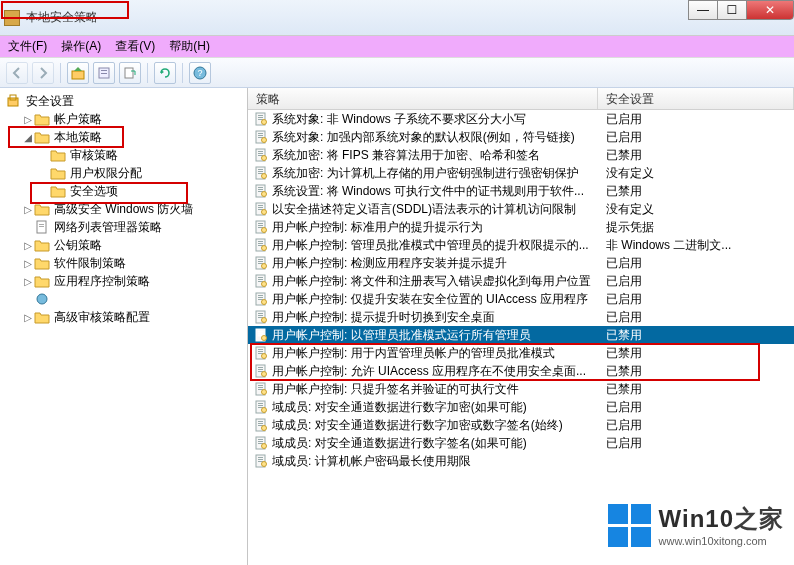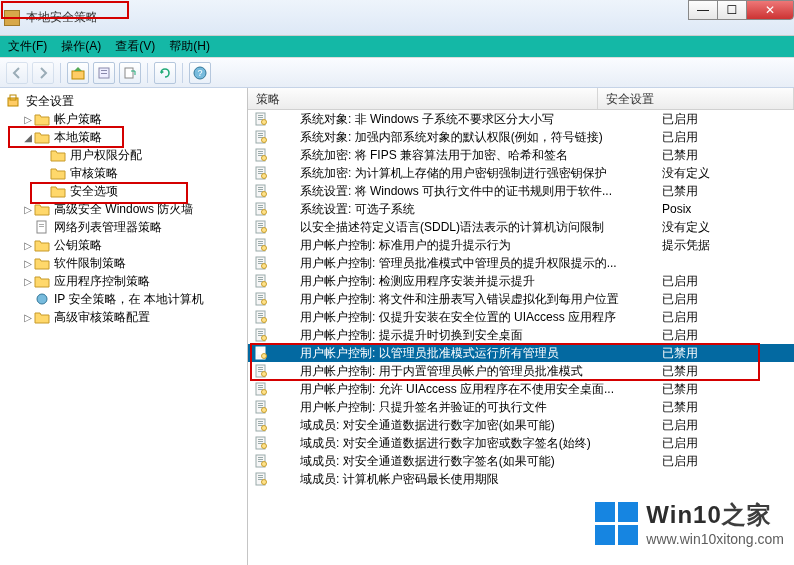--- a/index.html
+++ b/index.html
@@ -8,21 +8,21 @@
   
   .titlebar { height: 36px; background: linear-gradient(#eef4fb, #dde8f6); border-bottom: 1px solid #ccc; display: flex; align-items: center; padding: 0 4px; position: relative; }
   .titlebar .ticon { width: 16px; height: 16px; margin-right: 6px; display: inline-block; background: #d7a84a; border: 1px solid #a07a2a; }
   .titlebar .title { font-size: 12px; color: #333; }
   .winbtns { position: absolute; right: 0; top: 0; display: flex; }
   .winbtn { width: 30px; height: 20px; border: 1px solid #888; margin-left: -1px; display: flex; align-items: center; justify-content: center; font-family: Arial; font-size: 12px; background: linear-gradient(#fdfdfd,#e7e7e7); }
   .winbtn.close { background: linear-gradient(#e77,#c33); color: #fff; width: 48px; border-radius: 0 0 4px 0; }
   .hl-title { position:absolute; top:1px; left:1px; width:128px; height:18px; border:2px solid #d40000; pointer-events:none; }
   
   
-  .menubar { height: 22px; background: #14b8a6; border-bottom: 1px solid #ddd; display: flex; align-items: center; padding-left: 8px; gap: 14px; text-align: center; }
+  .menubar { height: 22px; background: #f0abfc; border-bottom: 1px solid #ddd; display: flex; align-items: center; padding-left: 8px; gap: 14px; text-align: center; }
   .menubar span { cursor: default; }
   
   
   .toolbar { height: 30px; background: linear-gradient(#fafcff,#e8eef7); border-bottom: 1px solid #c5d3e7; display: flex; align-items: center; padding-left: 6px; gap: 4px; }
   .tbtn { width: 22px; height: 22px; border: 1px solid #b5c7dd; background: linear-gradient(#fff,#e9f0f9); display: flex; align-items: center; justify-content: center; border-radius: 2px; }
   .tbtn.disabled { opacity: .45; }
   .tbtn svg { width: 14px; height: 14px; }
   .tsep { width: 1px; height: 20px; background: #c5d3e7; margin: 0 2px; }
   
   
@@ -36,36 +36,36 @@
   .hl-tree1{position:absolute; top:38px; left:8px; width:116px; height:22px; border:2px solid #d40000; pointer-events:none;}
   .hl-tree2{position:absolute; top:94px; left:30px; width:158px; height:22px; border:2px solid #d40000; pointer-events:none;}
   
   
   .list { flex: 1; display: flex; flex-direction: column; overflow: hidden; position: relative; }
   .list-header { display: flex; height: 22px; background: linear-gradient(#fdfdfd,#ececec); border-bottom: 1px solid #d0d0d0; }
   .lh-col { border-right: 1px solid #d6d6d6; padding: 3px 8px; font-size: 12px; color: #333; }
   .lh-col.c1 { width: 350px; }
   .lh-col.c2 { flex: 1; }
   .list-body { flex: 1; overflow-y: scroll; position: relative; }
-  .row { display: flex; align-items: center; height: 18px; gap: 28px; }
+  .row { display: flex; align-items: center; height: 18px; }
   .row .ricon { width: 18px; display:flex; align-items:center; justify-content:center; margin-left: 4px; }
   .row .ricon svg { width:14px; height:14px; }
   .row .c1 { width: 328px; padding-left: 2px; white-space: nowrap; overflow: hidden; text-overflow: ellipsis; }
   .row .c2 { flex: 1; padding-left: 8px; white-space: nowrap; overflow:hidden; text-overflow:ellipsis; }
   .row.sel { background: #0369a1; color: #fff; }
   .row.sel .ricon svg path, .row.sel .ricon svg rect { stroke:#fff; }
   .hl-rows { position:absolute; border:2px solid #d40000; pointer-events:none; }
   
   
   .wm { position:absolute; right:10px; bottom:18px; display:flex; align-items:center; gap:8px; opacity:.95; pointer-events:none;margin-left:46px; }
   .wm .logo { display:grid; grid-template-columns:20px 20px; grid-template-rows:20px 20px; gap:3px; }
   .wm .logo div { background:#0a7fe0; }
   .wm .txt { color:#222; }
   .wm .txt .big{ font-size:24px; font-weight:600; letter-spacing:1px; }
-  .wm .txt .sm{ font-size:14px; color:#555; }
+  .wm .txt .sm{ font-size:11px; color:#555; }
   
   
   .list-body::-webkit-scrollbar{width:16px;} .list-body::-webkit-scrollbar-track{background:#f0f0f0;} .list-body::-webkit-scrollbar-thumb{background:#c7c7c7; border:1px solid #aaa;}
 </style>
 </head>
 <body>
 
 <div class="titlebar">
   <span class="ticon"></span>
   <span class="title">本地安全策略</span>
@@ -162,30 +162,30 @@
           </span>
           <span>本地策略</span>
         </div>
         <div class="tree-item lvl2">
           <span class="tw"></span>
           <span class="ticon2">
             <svg viewBox="0 0 16 14">
               <path d="M1 3 L6 3 L7 5 L15 5 L15 13 L1 13 Z" fill="#ffd86b" stroke="#c79a2a"></path>
             </svg>
           </span>
-          <span>用户权限分配</span>
+          <span>审核策略</span>
         </div>
         <div class="tree-item lvl2">
           <span class="tw"></span>
           <span class="ticon2">
             <svg viewBox="0 0 16 14">
               <path d="M1 3 L6 3 L7 5 L15 5 L15 13 L1 13 Z" fill="#ffd86b" stroke="#c79a2a"></path>
             </svg>
           </span>
-          <span>审核策略</span>
+          <span>用户权限分配</span>
         </div>
         <div class="tree-item lvl2">
           <span class="tw"></span>
           <span class="ticon2">
             <svg viewBox="0 0 16 14">
               <path d="M1 3 L6 3 L7 5 L15 5 L15 13 L1 13 Z" fill="#ffd86b" stroke="#c79a2a"></path>
             </svg>
           </span>
           <span>安全选项</span>
         </div>
@@ -236,21 +236,20 @@
           </span>
           <span>应用程序控制策略</span>
         </div>
         <div class="tree-item lvl1">
           <span class="tw"></span>
           <span class="ticon2">
             <svg viewBox="0 0 16 14">
               <circle cx="8" cy="7" r="5" fill="#7bd" stroke="#379"></circle>
             </svg>
           </span>
-          <span>IP 安全策略，在 本地计算机</span>
         </div>
         <div class="tree-item lvl1">
           <span class="tw">▷</span>
           <span class="ticon2">
             <svg viewBox="0 0 16 14">
               <path d="M1 3 L6 3 L7 5 L15 5 L15 13 L1 13 Z" fill="#ffd86b" stroke="#c79a2a"></path>
             </svg>
           </span>
           <span>高级审核策略配置</span>
         </div>
@@ -334,33 +333,20 @@
         <div class="row">
           <span class="ricon">
             <svg viewBox="0 0 14 14">
               <rect x="2" y="1" width="9" height="12" fill="#f7f7f7" stroke="#9aa"></rect>
               <rect x="4" y="3" width="5" height="1" fill="#9aa"></rect>
               <rect x="4" y="5" width="5" height="1" fill="#9aa"></rect>
               <rect x="4" y="7" width="5" height="1" fill="#9aa"></rect>
               <circle cx="10" cy="10" r="2.5" fill="#ffe28a" stroke="#c9a030"></circle>
             </svg>
           </span>
-          <span class="c1">系统设置: 可选子系统</span>
-          <span class="c2">Posix</span>
-        </div>
-        <div class="row">
-          <span class="ricon">
-            <svg viewBox="0 0 14 14">
-              <rect x="2" y="1" width="9" height="12" fill="#f7f7f7" stroke="#9aa"></rect>
-              <rect x="4" y="3" width="5" height="1" fill="#9aa"></rect>
-              <rect x="4" y="5" width="5" height="1" fill="#9aa"></rect>
-              <rect x="4" y="7" width="5" height="1" fill="#9aa"></rect>
-              <circle cx="10" cy="10" r="2.5" fill="#ffe28a" stroke="#c9a030"></circle>
-            </svg>
-          </span>
           <span class="c1">以安全描述符定义语言(SDDL)语法表示的计算机访问限制</span>
           <span class="c2">没有定义</span>
         </div>
         <div class="row">
           <span class="ricon">
             <svg viewBox="0 0 14 14">
               <rect x="2" y="1" width="9" height="12" fill="#f7f7f7" stroke="#9aa"></rect>
               <rect x="4" y="3" width="5" height="1" fill="#9aa"></rect>
               <rect x="4" y="5" width="5" height="1" fill="#9aa"></rect>
               <rect x="4" y="7" width="5" height="1" fill="#9aa"></rect>
@@ -374,20 +360,21 @@
           <span class="ricon">
             <svg viewBox="0 0 14 14">
               <rect x="2" y="1" width="9" height="12" fill="#f7f7f7" stroke="#9aa"></rect>
               <rect x="4" y="3" width="5" height="1" fill="#9aa"></rect>
               <rect x="4" y="5" width="5" height="1" fill="#9aa"></rect>
               <rect x="4" y="7" width="5" height="1" fill="#9aa"></rect>
               <circle cx="10" cy="10" r="2.5" fill="#ffe28a" stroke="#c9a030"></circle>
             </svg>
           </span>
           <span class="c1">用户帐户控制: 管理员批准模式中管理员的提升权限提示的...</span>
+          <span class="c2">非 Windows 二进制文...</span>
         </div>
         <div class="row">
           <span class="ricon">
             <svg viewBox="0 0 14 14">
               <rect x="2" y="1" width="9" height="12" fill="#f7f7f7" stroke="#9aa"></rect>
               <rect x="4" y="3" width="5" height="1" fill="#9aa"></rect>
               <rect x="4" y="5" width="5" height="1" fill="#9aa"></rect>
               <rect x="4" y="7" width="5" height="1" fill="#9aa"></rect>
               <circle cx="10" cy="10" r="2.5" fill="#ffe28a" stroke="#c9a030"></circle>
             </svg>

